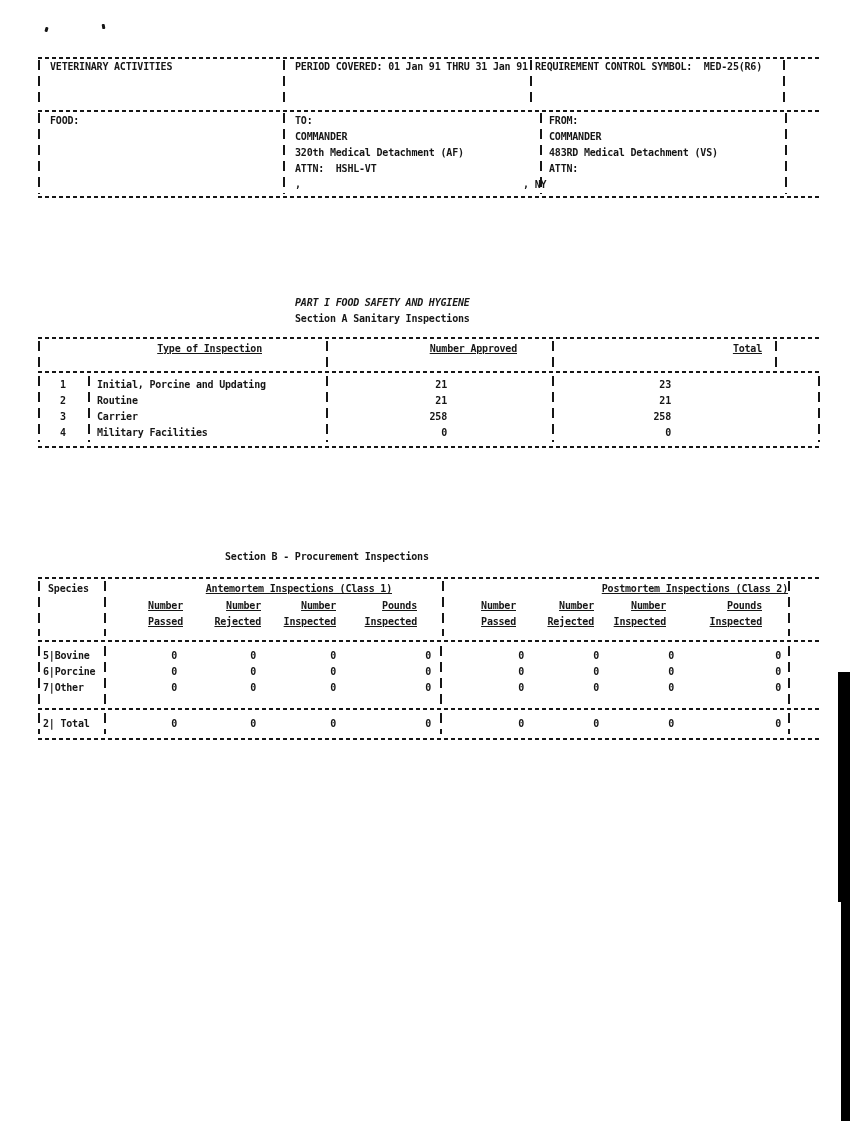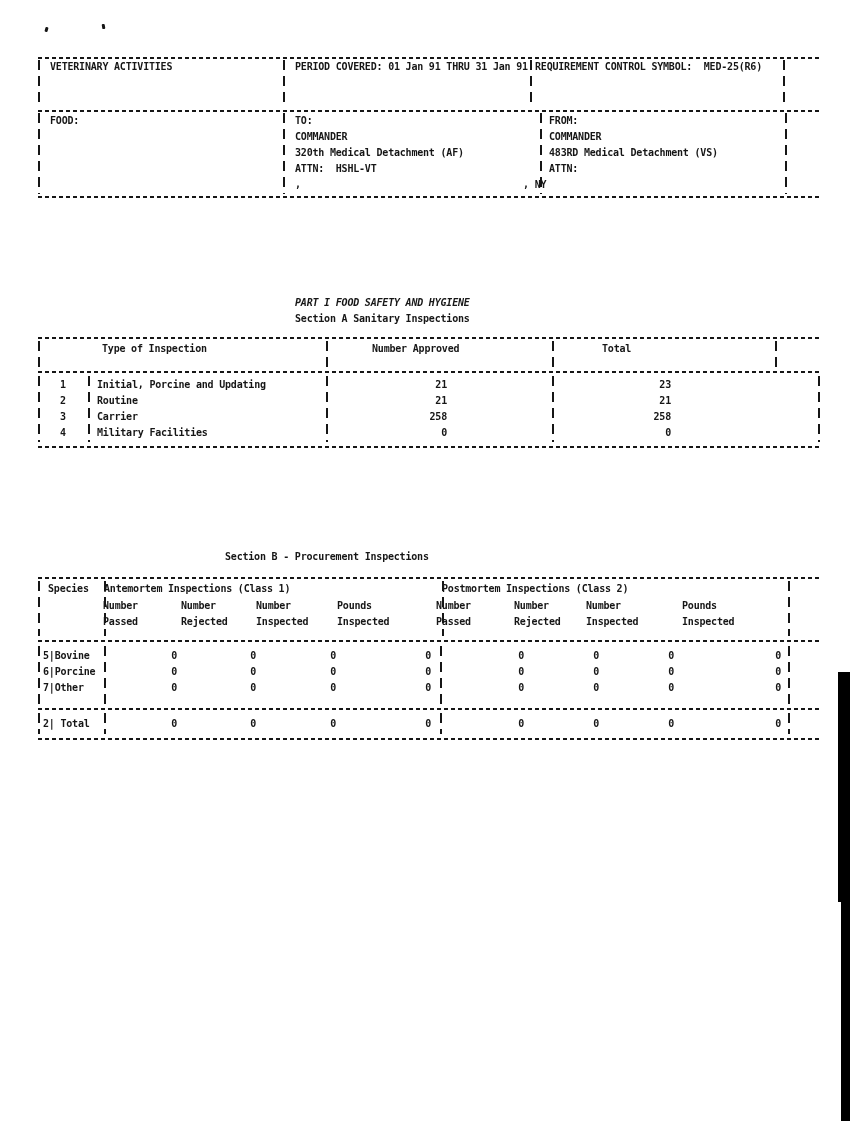--- a/index.html
+++ b/index.html
@@ -1,20 +1,20 @@
 <!DOCTYPE html>
 <html><head>
 <meta charset="utf-8">
 <style>
   html,body{margin:0;padding:0;background:#ffffff;}
   .page{position:relative;width:850px;height:1121px;background:#ffffff;overflow:hidden;
         font-family:"DejaVu Sans Mono",monospace;font-size:10px;font-weight:bold;
         letter-spacing:-0.2px;color:#161616;}
   .t{position:absolute;white-space:pre;line-height:12px;}
-  .ctr{text-align:left;}
+  .ctr{text-align:right;text-decoration:underline;}
   .rgt{text-align:right;}
   .ital{font-style:italic;}
   
   .hl{position:absolute;left:38px;width:784px;height:2px;
       background:repeating-linear-gradient(to right,#161616 0 4px,transparent 4px 7px);}
   
   .vl{position:absolute;width:2px;
       background:repeating-linear-gradient(to bottom,#161616 0 10px,transparent 10px 16px);}
   .speck{position:absolute;background:#161616;border-radius:1px;}
   .bar{position:absolute;background:#000000;}
@@ -68,21 +68,21 @@
     <div class="hl" style="top:337px"></div>
     <div class="hl" style="top:371px"></div>
     <div class="hl" style="top:446px"></div>
 
     <div class="vl" style="left:38px;top:341px;height:27px"></div>
     <div class="vl" style="left:326px;top:341px;height:27px"></div>
     <div class="vl" style="left:552px;top:341px;height:27px"></div>
     <div class="vl" style="left:775px;top:341px;height:27px"></div>
 
     <span class="t ctr" style="left:102px;top:343px;width:160px">Type of Inspection</span>
-    <span class="t ctr" style="left:372px;top:343px;width:160px">Number Approved</span>
+    <span class="t ctr" style="left:357px;top:343px;width:160px">Number Approved</span>
     <span class="t ctr" style="left:602px;top:343px;width:160px">Total</span>
 
     <div class="vl" style="left:38px;top:376px;height:66px"></div>
     <div class="vl" style="left:88px;top:376px;height:66px"></div>
     <div class="vl" style="left:326px;top:376px;height:66px"></div>
     <div class="vl" style="left:552px;top:376px;height:66px"></div>
     <div class="vl" style="left:818px;top:376px;height:66px"></div>
 
     <div>
       <span class="t" style="left:60px;top:379px">1</span>

